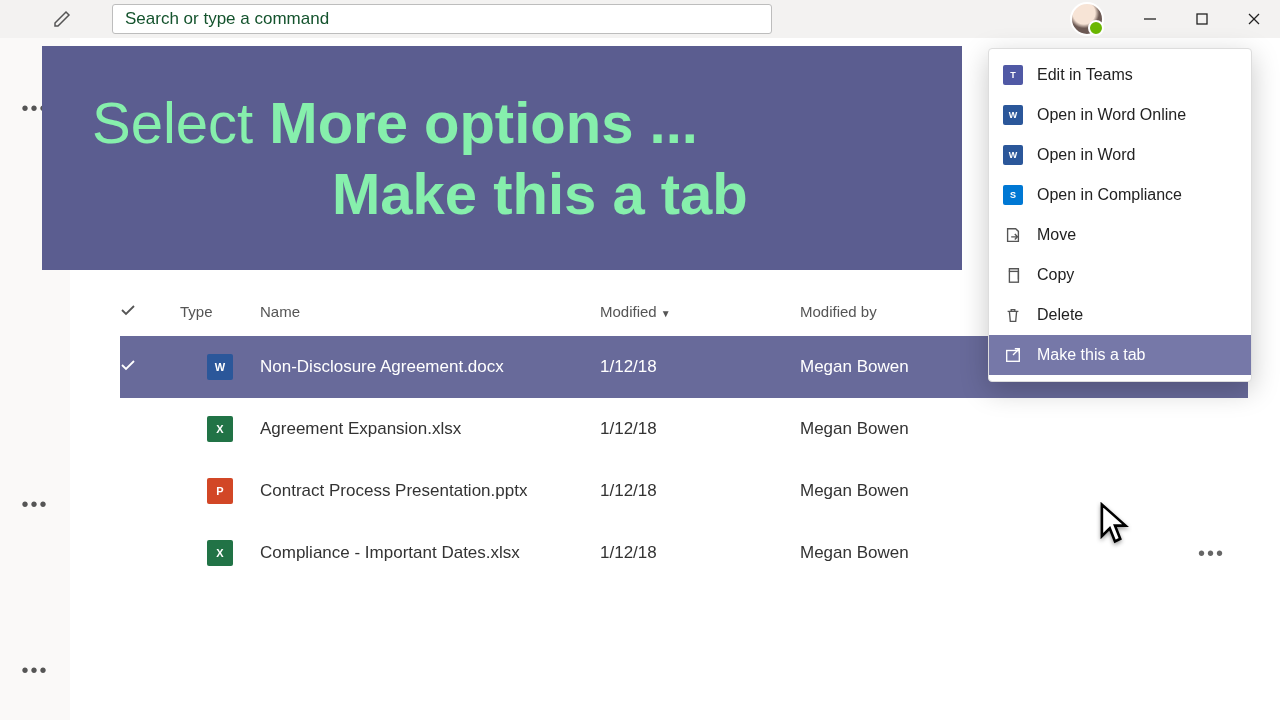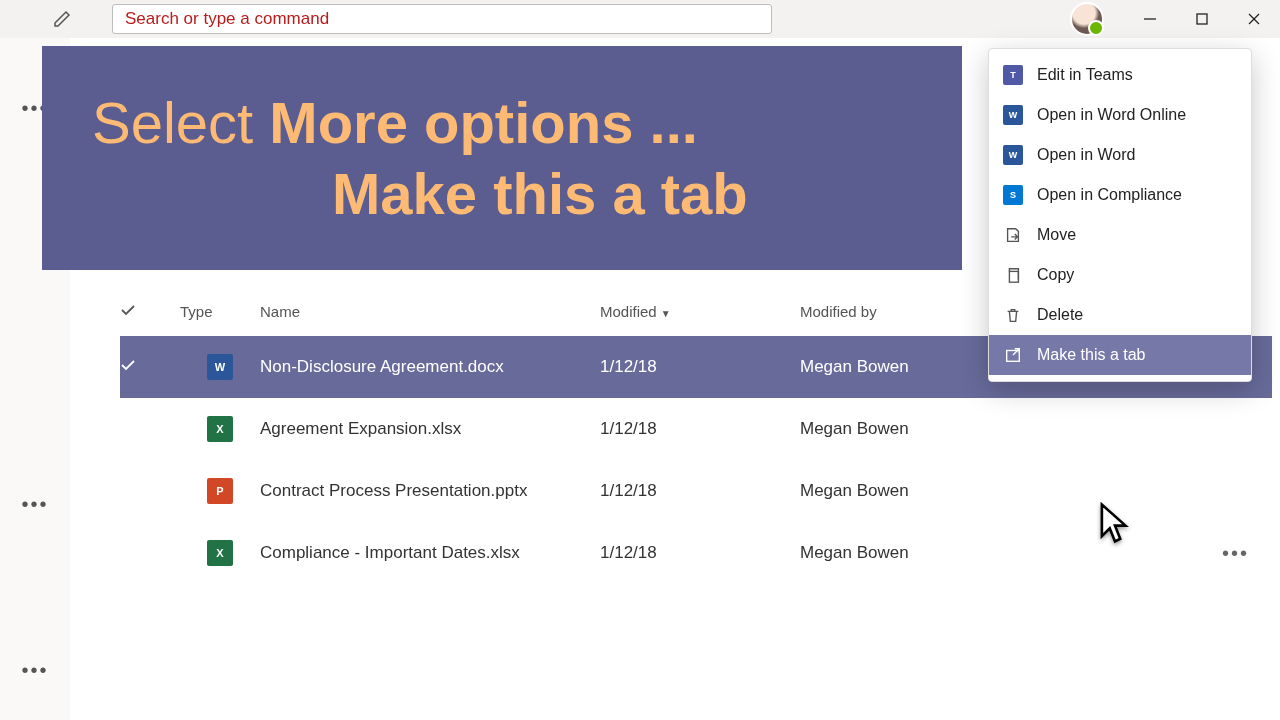--- a/index.html
+++ b/index.html
@@ -16,48 +16,48 @@
   .compose-btn { width:28px; height:28px; display:flex; align-items:center; justify-content:center; color:#444; }
   .searchbox {
     flex: 0 0 660px;
     margin-left: 36px;
     height: 30px;
     border: 1px solid #bdbdbd;
     border-radius: 3px;
     background: #fff;
     display: flex; align-items: center;
     padding: 0 12px;
-    color:#b91c1c; font-size:17px;
+    color:#14532d; font-size:17px;
   }
   .titlebar-right { margin-left:auto; display:flex; align-items:center; gap:0; }
   .avatar { width:34px; height:34px; border-radius:50%; background: radial-gradient(circle at 40% 30%, #f7e4d6 0 40%, #6d5a54 55% 100%); border:2px solid #fff; margin-right:20px; position:relative;}
   .avatar::after{content:"";position:absolute;right:-2px;bottom:-2px;width:12px;height:12px;background:#6bb700;border:2px solid #fff;border-radius:50%;}
   .winbtn { width:52px; height:38px; display:flex; align-items:center; justify-content:center; color:#222; }
   .winbtn svg { stroke:#222; stroke-width:1.3; fill:none; }
 
   
   .rail {
     position:absolute; left:0; top:38px; bottom:0; width:70px; background:#faf9f8;
     display:flex; flex-direction:column; align-items:center; gap:56px; padding-top:60px;
     color:#555;
   }
   .rail .dots { font-size:20px; letter-spacing:2px; line-height:1; }
 
   
   .banner {
     position:absolute; left:42px; top:46px; width:920px; height:224px;
-    background:#5b5d90; color:#fdba74; display:flex; flex-direction:column; justify-content:center;
+    background:#5b5d90; color:#86efac; display:flex; flex-direction:column; justify-content:center;
     padding-left:50px;
   }
   .banner .line1 { font-size:58px; font-weight:300; }
   .banner .line1 b { font-weight:600; }
   .banner .line2 { font-size:58px; font-weight:600; margin-left:240px; margin-top:4px;}
 
   
-  .files { position:absolute; left:120px; right:8px; top:286px; }
+  .files { position:absolute; left:120px; right:32px; top:286px; }
   .row { display:grid; grid-template-columns: 60px 80px 340px 200px 1fr 50px; align-items:center; height:62px; font-size:17px; color:#333; }
   .head { color:#555; font-size:15px; height:50px; }
   .row.selected { background:#686a9a; color:#fff; }
   .row.selected .checkcell svg{stroke:#fff;}
   .checkcell svg{stroke:#555;stroke-width:1.8;fill:none;}
   .filetype { display:flex; justify-content:center; }
   .filetype .docbadge{ width:26px; height:26px; display:flex; align-items:center; justify-content:center; color:#fff; font-size:11px; font-weight:700; border-radius:2px; }
   .w { background:#2b579a; }
   .x { background:#217346; }
   .p { background:#d24726; }

